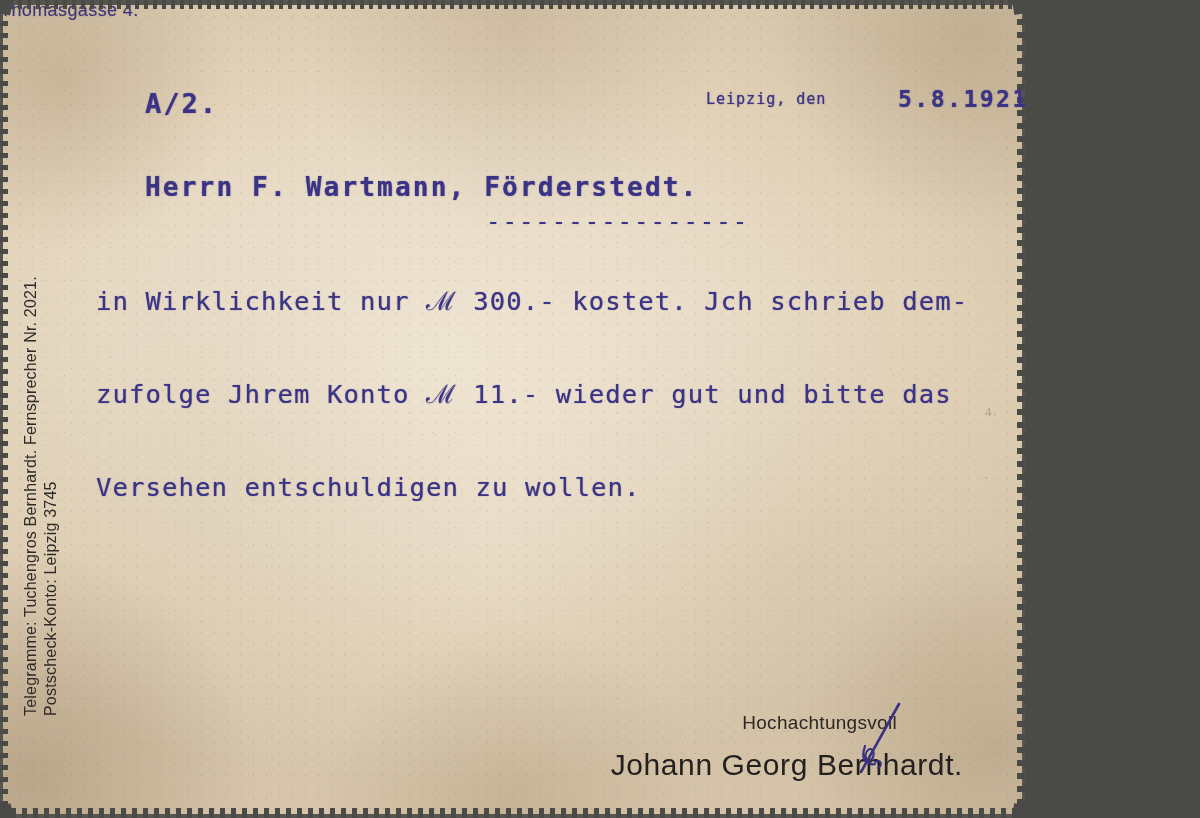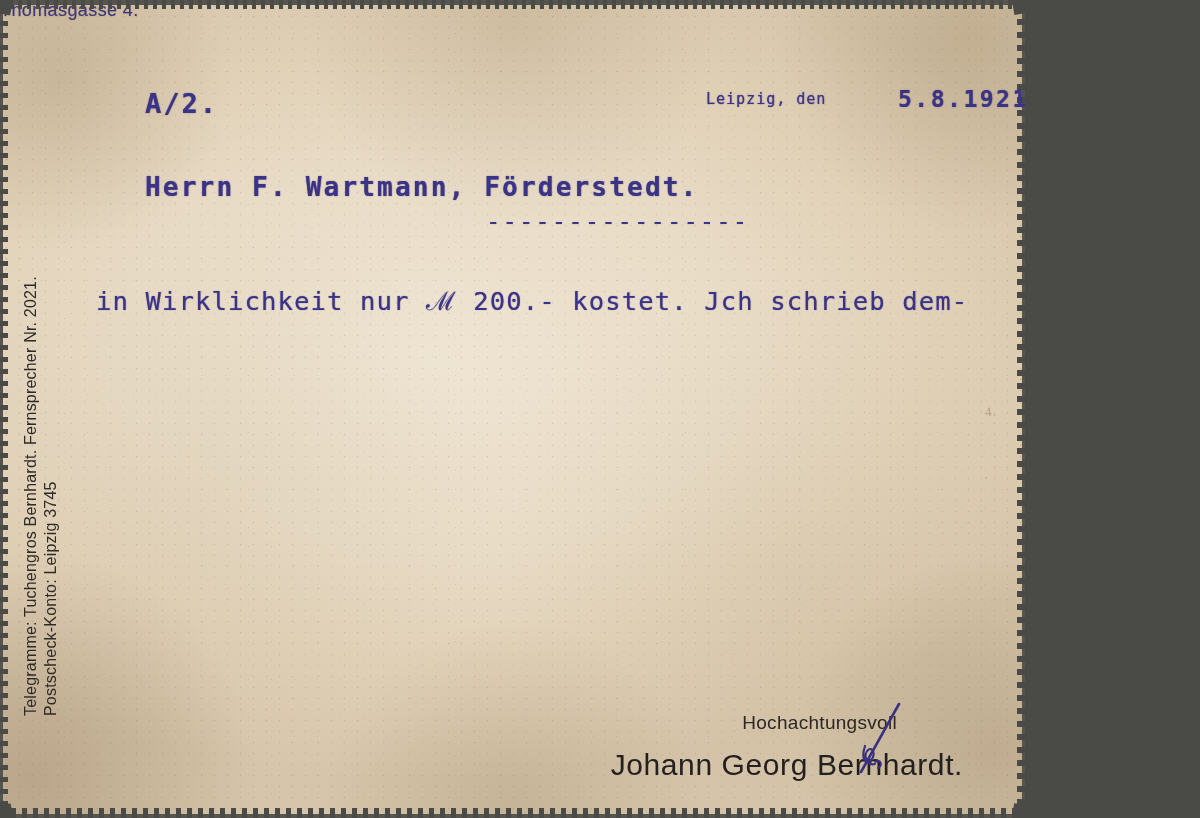--- a/index.html
+++ b/index.html
@@ -266,21 +266,23 @@
 
   <div class="tw" id="date-line">5.8.1921.</div>
 
   <div id="street-line">Thomasgasse 4.</div>
 
   <div class="tw" id="recipient">Herrn F. Wartmann, Förderstedt.</div>
 
   <div id="recipient-underline">----------------</div>
 
   <div id="body-block">
-    <span class="ln">in Wirklichkeit nur ℳ 200.- kostet. Jch schrieb dem-</span>
+    <span class="ln">in Wirklichkeit nur ℳ 300.- kostet. Jch schrieb dem-</span>
+    <span class="ln">zufolge Jhrem Konto ℳ 11.- wieder gut und bitte das</span>
+    <span class="ln">Versehen entschuldigen zu wollen.</span>
     
   </div>
 
   <div id="left-imprint">
     <div class="li-line">Telegramme: Tuchengros Bernhardt.  Fernsprecher Nr. 2021.</div>
     <div class="li-line">Postscheck-Konto: Leipzig 3745</div>
   </div>
 
   <div id="closing-salutation">Hochachtungsvoll</div>
 

